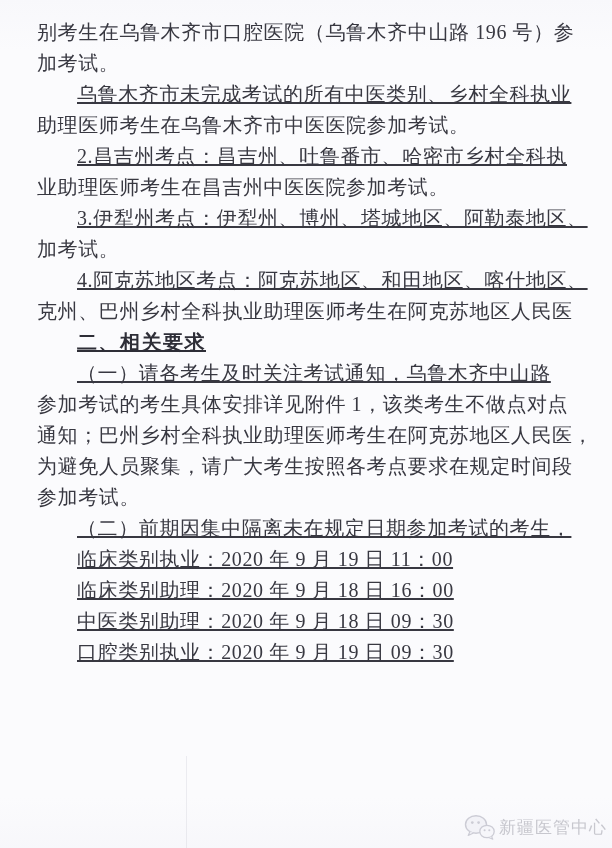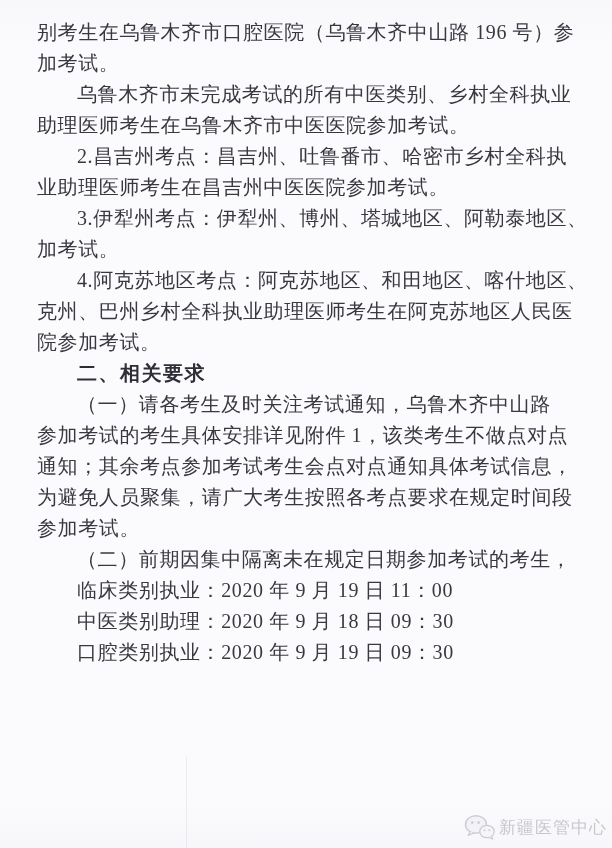--- a/index.html
+++ b/index.html
@@ -42,20 +42,21 @@
     font-size: 20px;
     line-height: 31px;
     letter-spacing: 0.6px;
     color: #383841;
     white-space: nowrap;
   }
   .line--paragraph-start,
   .line--schedule,
   .line--heading {
     text-indent: 2em;
+    text-decoration: underline;
   }
   .line--heading {
     font-family: "Liberation Sans", "DejaVu Sans", sans-serif;
     font-weight: 700;
     color: #2e2e37;
     letter-spacing: 1.5px;
   }
   .watermark {
     position: absolute;
     right: 5px;
@@ -99,39 +100,39 @@
 
       <p class="line line--paragraph-start">3.伊犁州考点：伊犁州、博州、塔城地区、阿勒泰地区、</p>
 
 
       <p class="line line--continuation">加考试。</p>
 
       <p class="line line--paragraph-start">4.阿克苏地区考点：阿克苏地区、和田地区、喀什地区、</p>
 
       <p class="line line--continuation">克州、巴州乡村全科执业助理医师考生在阿克苏地区人民医</p>
 
-      <p class="line line--continuation">院参加考试。</p>
 
       <p class="line line--heading">二、相关要求</p>
 
       <p class="line line--paragraph-start">（一）请各考生及时关注考试通知，乌鲁木齐中山路</p>
 
       <p class="line line--continuation">参加考试的考生具体安排详见附件 1，该类考生不做点对点</p>
 
-      <p class="line line--continuation">通知；其余考点参加考试考生会点对点通知具体考试信息，</p>
+      <p class="line line--continuation">通知；巴州乡村全科执业助理医师考生在阿克苏地区人民医，</p>
 
       <p class="line line--continuation">为避免人员聚集，请广大考生按照各考点要求在规定时间段</p>
 
       <p class="line line--continuation">参加考试。</p>
 
       <p class="line line--paragraph-start">（二）前期因集中隔离未在规定日期参加考试的考生，</p>
 
 
       <p class="line line--schedule">临床类别执业：2020 年 9 月 19 日 11：00</p>
 
+      <p class="line line--schedule">临床类别助理：2020 年 9 月 18 日 16：00</p>
 
       <p class="line line--schedule">中医类别助理：2020 年 9 月 18 日 09：30</p>
 
       <p class="line line--schedule">口腔类别执业：2020 年 9 月 19 日 09：30</p>
     </div>
 
   <div class="scan-artifact"></div>
 
   <div class="watermark">
     <span class="wm-icon">

